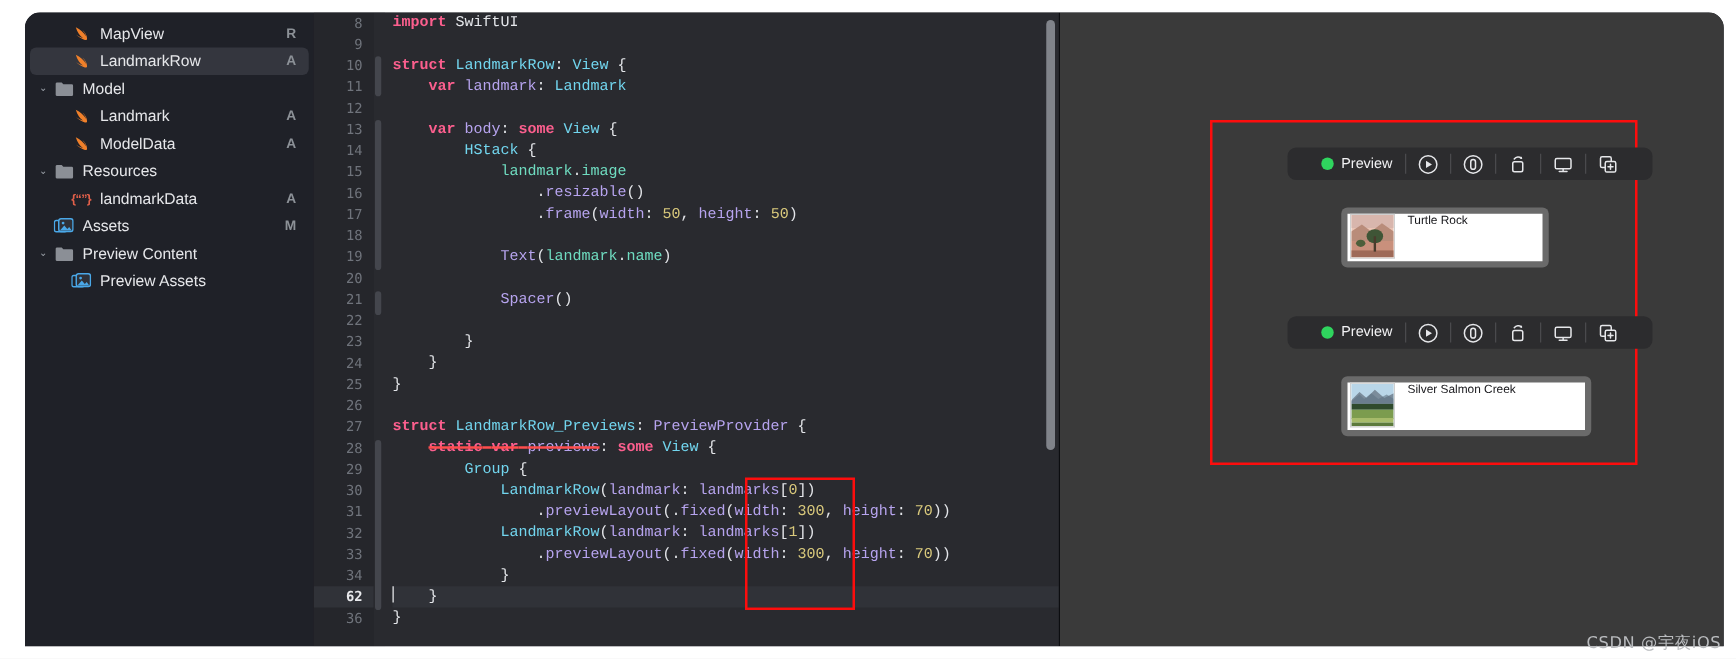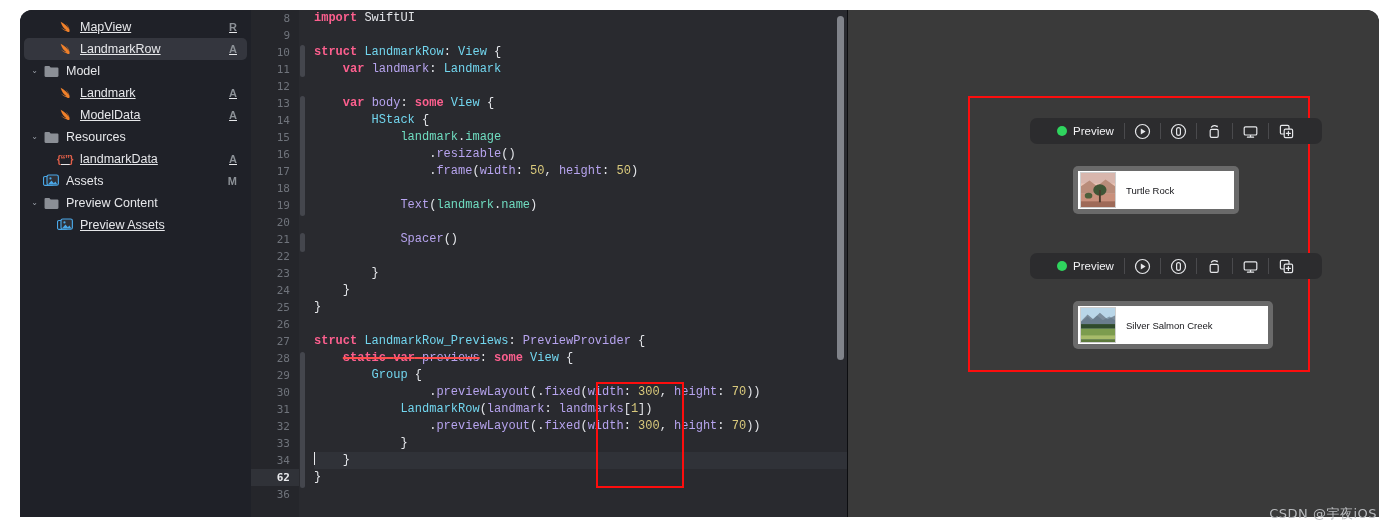--- a/index.html
+++ b/index.html
@@ -67,21 +67,21 @@
     margin-right: 5px;
   }
   .nav-label { flex: 1 1 auto; overflow: hidden; text-overflow: ellipsis; }
   .nav-status {
     flex: 0 0 auto;
     font-size: 11px;
     color: #8c9197;
     font-weight: bold;
     padding-left: 6px;
   }
-  .indent-1 { padding-left: 18px; text-decoration: underline; }
+  .indent-1 { padding-left: 18px; }
 
   
   .ico-swift { width: 14px; height: 14px; display: block; }
   .ico-folder { width: 15px; height: 13px; display: block; }
   .ico-json { font-size: 10px; color: #e2604a; font-weight: bold; letter-spacing: -0.5px; }
   .ico-assets { width: 16px; height: 14px; display: block; }
 
   
   .editor {
     flex: 1 1 auto;
@@ -226,21 +226,21 @@
   .pv-card {
     position: absolute;
     background: #6a6a6a;
     border-radius: 5px;
     padding: 5px;
   }
   .pv-inner {
     background: #ffffff;
     height: 100%;
     display: flex;
-    align-items: center;
+    align-items: flex-start;
     padding: 0;
   }
   .thumb {
     width: 36px; height: 36px;
     flex: 0 0 36px;
     margin-left: 2px;
     border: 1px solid #cfcfcf;
     overflow: hidden;
     position: relative;
   }
@@ -431,20 +431,21 @@
           <div class="cline"></div>
           <div class="cline">            <span class="id">Spacer</span><span class="plain">()</span></div>
           <div class="cline"></div>
           <div class="cline">        <span class="plain">}</span></div>
           <div class="cline">    <span class="plain">}</span></div>
           <div class="cline"><span class="plain">}</span></div>
           <div class="cline"></div>
           <div class="cline"><span class="kw">struct</span> <span class="typ">LandmarkRow_Previews</span><span class="plain">: </span><span class="id">PreviewProvider</span> <span class="plain">{</span></div>
           <div class="cline">    <span class="kw strike">static</span><span class="strike"> </span><span class="kw strike">var</span><span class="strike"> </span><span class="id strike">previews</span><span class="plain">: </span><span class="kw">some</span> <span class="typ">View</span> <span class="plain">{</span></div>
           <div class="cline">        <span class="typ">Group</span> <span class="plain">{</span></div>
+          <div class="cline">            <span class="typ">LandmarkRow</span><span class="plain">(</span><span class="id">landmark</span><span class="plain">: </span><span class="id">landmarks</span><span class="plain">[</span><span class="num">0</span><span class="plain">])</span></div>
           <div class="cline">                <span class="plain">.</span><span class="id">previewLayout</span><span class="plain">(.</span><span class="id">fixed</span><span class="plain">(</span><span class="id">width</span><span class="plain">: </span><span class="num">300</span><span class="plain">, </span><span class="id">height</span><span class="plain">: </span><span class="num">70</span><span class="plain">))</span></div>
           <div class="cline">            <span class="typ">LandmarkRow</span><span class="plain">(</span><span class="id">landmark</span><span class="plain">: </span><span class="id">landmarks</span><span class="plain">[</span><span class="num">1</span><span class="plain">])</span></div>
           <div class="cline">                <span class="plain">.</span><span class="id">previewLayout</span><span class="plain">(.</span><span class="id">fixed</span><span class="plain">(</span><span class="id">width</span><span class="plain">: </span><span class="num">300</span><span class="plain">, </span><span class="id">height</span><span class="plain">: </span><span class="num">70</span><span class="plain">))</span></div>
           <div class="cline">            <span class="plain">}</span></div>
           <div class="cline active"><span class="caret"></span>    <span class="plain">}</span></div>
           <div class="cline"><span class="plain">}</span></div>
         </div>
       <div class="ed-scroll"></div>
       <div class="code-redbox"></div>
     </div>

